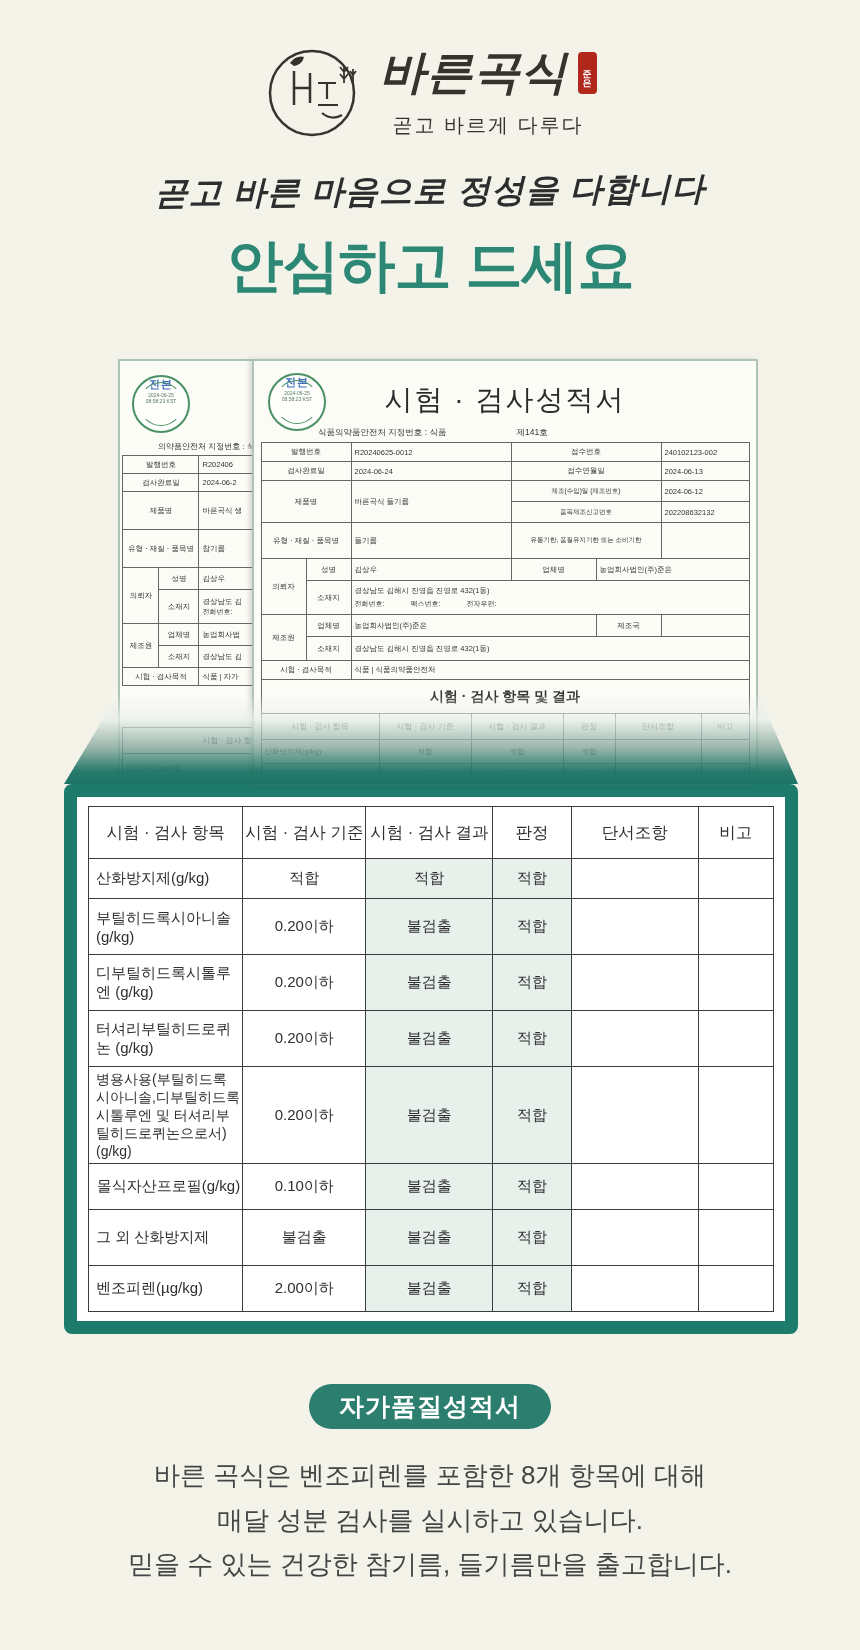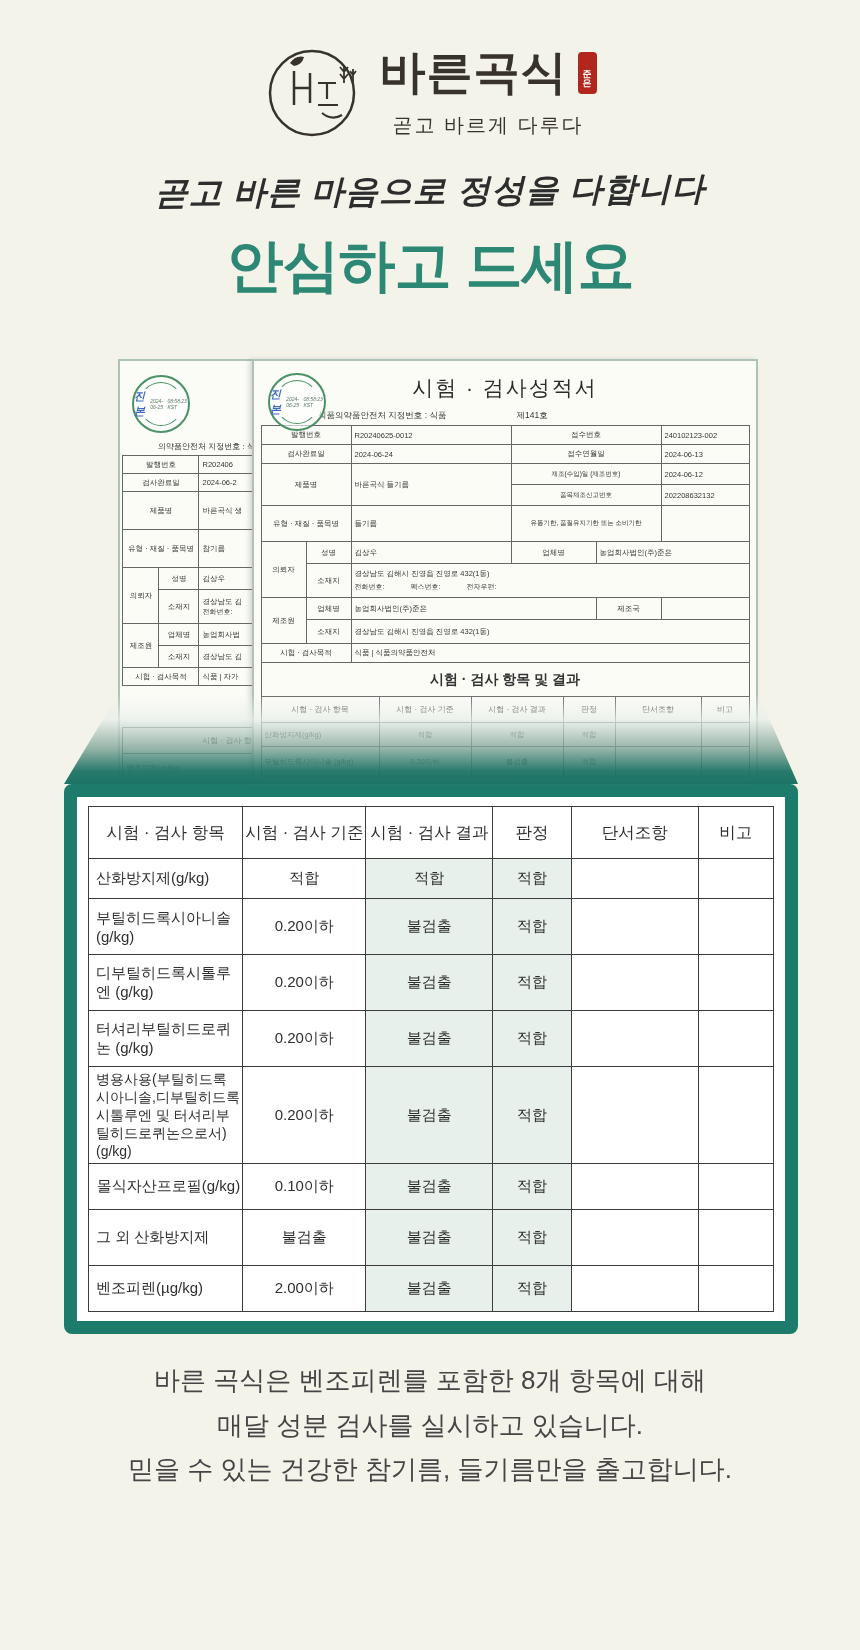--- a/index.html
+++ b/index.html
@@ -4,46 +4,46 @@
 <style>
   * { margin:0; padding:0; box-sizing:border-box; }
   body { background:#e9e8df; font-family:"Liberation Sans","DejaVu Sans",sans-serif; }
   .page { width:860px; height:1650px; margin:0 auto; background:#f4f3ea; overflow:hidden; position:relative; }
 
   
   .brand { display:flex; justify-content:center; align-items:center; gap:20px; padding-top:42px; }
   .brand-logo { width:96px; height:96px; }
   .brand-right { display:flex; flex-direction:column; align-items:center; }
   .brand-name-row { display:flex; align-items:center; gap:10px; }
-  .brand-name { font-size:46px; font-weight:800; color:#37332c; letter-spacing:1px; }
+  .brand-name { font-size:46px; font-weight:800; color:#37332c; letter-spacing:1px;font-style:italic; }
   .brand-seal { width:19px; height:42px; background:#b1271c; border-radius:4px; color:#fff;
     font-size:9px; line-height:10px; display:flex; align-items:center; justify-content:center;
     writing-mode:vertical-rl; text-orientation:upright; font-weight:700; }
   .brand-tagline { font-size:20px; font-weight:400; color:#37332c; margin-top:8px; letter-spacing:2px; }
 
   
   .slogan { text-align:center; margin-top:30px; font-size:33px; color:#2d2d2d; font-style:italic;
     font-weight:600; transform:rotate(-0.5deg); letter-spacing:1px; }
   .hero-title { text-align:center; margin-top:22px; font-size:57px; font-weight:800; color:#333333; letter-spacing:-1px; }
   .hero-sub { text-align:center; margin-top:14px; font-size:57px; font-weight:800; color:#2c8874; letter-spacing:-1px; }
 
   
   .certs { position:relative; height:439px; margin-top:40px; }
   .cert { position:absolute; background:#fcfcf7; border:2px solid #aec3b7; overflow:hidden; color:#333; }
   .cert-left  { left:118px; top:14px; width:306px; height:425px; z-index:1; }
   .cert-right { left:252px; top:14px; width:506px; height:425px; z-index:2; box-shadow:-3px 0 4px rgba(120,130,120,.25); }
 
   .orig-stamp { position:absolute; width:58px; height:58px; border:2px solid #4a9164; border-radius:50%;
-    display:flex; flex-direction:row; align-items:center; justify-content:flex-start; background:rgba(255,255,255,.6);font-style:italic; }
+    display:flex; flex-direction:column; align-items:center; justify-content:flex-start; background:rgba(255,255,255,.6); }
   .orig-stamp:before { content:""; position:absolute; inset:5px; border:1px solid #4a9164; border-radius:50%;
     border-left-color:transparent; border-right-color:transparent; }
   .stamp-word { font-size:11px; font-weight:800; color:#3f6cc0; letter-spacing:1px; }
   .stamp-date, .stamp-time { font-size:5px; color:#5a7a66; line-height:6px; }
 
-  .cert-title { text-align:center; font-size:21px; color:#2b2b2b; margin-top:13px; font-weight:500; letter-spacing:2px; }
+  .cert-title { text-align:center; font-size:28px; color:#2b2b2b; margin-top:20px; font-weight:500; letter-spacing:2px; }
   .cert-regline { display:flex; font-size:8.5px; color:#333; margin:8px 8px 3px 64px; gap:70px; }
   .cert-regline-left { font-size:8px; color:#333; margin:6px 0 3px 38px; }
 
   table.ctab { border-collapse:collapse; table-layout:fixed; margin:0 auto; }
   .ctab td { border:1px solid #666; font-size:7.5px; color:#333; padding:2px 3px; vertical-align:middle;
     overflow:hidden; white-space:nowrap; }
   .ctab td.lab { text-align:center; background:#fcfcf7; }
   .ctab td.val { text-align:left; }
   .ctab td.ctr { text-align:center; }
   .ctab .sect { text-align:center; font-weight:700; font-size:14px; height:34px; }
@@ -383,19 +383,20 @@
             <td>2.00이하</td>
         <td class="tint">불검출</td>
             <td class="tint">적합</td>
         <td></td>
             <td></td>
       </tr>
     </tbody>
       </table>
   </div>
 
+  <div class="badge">자가품질성적서</div>
   <div class="foot-lines">
     <div>바른 곡식은 벤조피렌를 포함한 8개 항목에 대해</div>
     <div>매달 성분 검사를 실시하고 있습니다.</div>
     <div>믿을 수 있는 건강한 참기름, 들기름만을 출고합니다.</div>
   </div>
 
 </div>
 
 </body></html>

